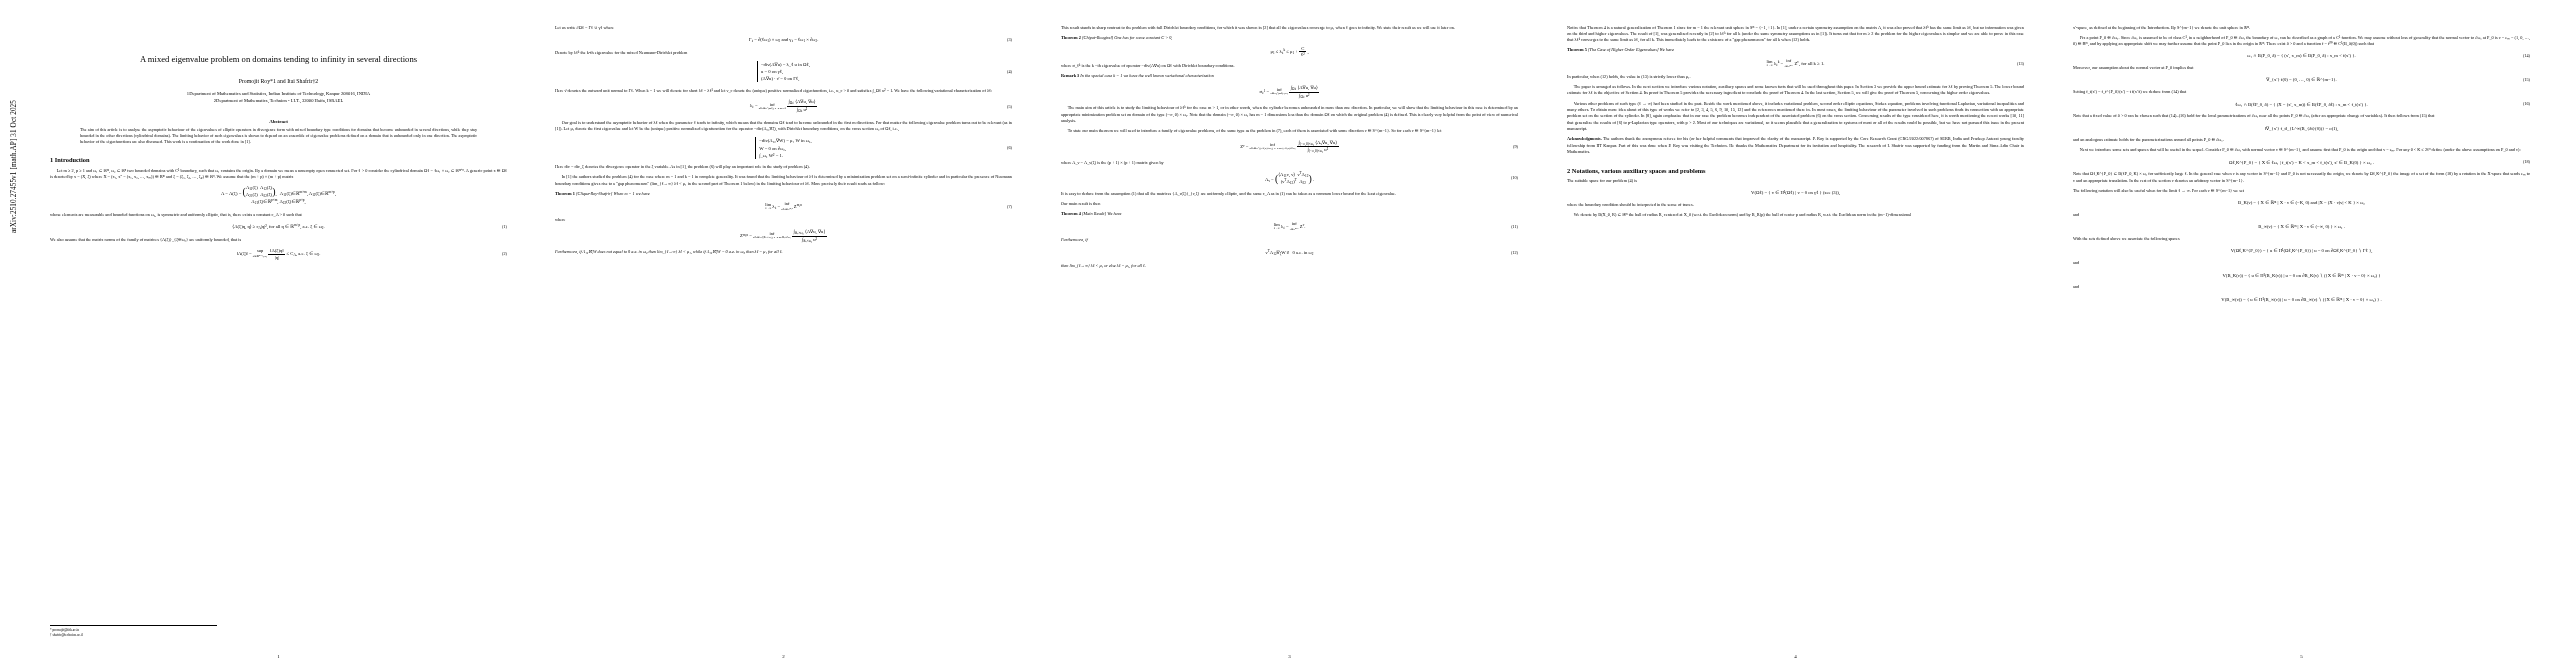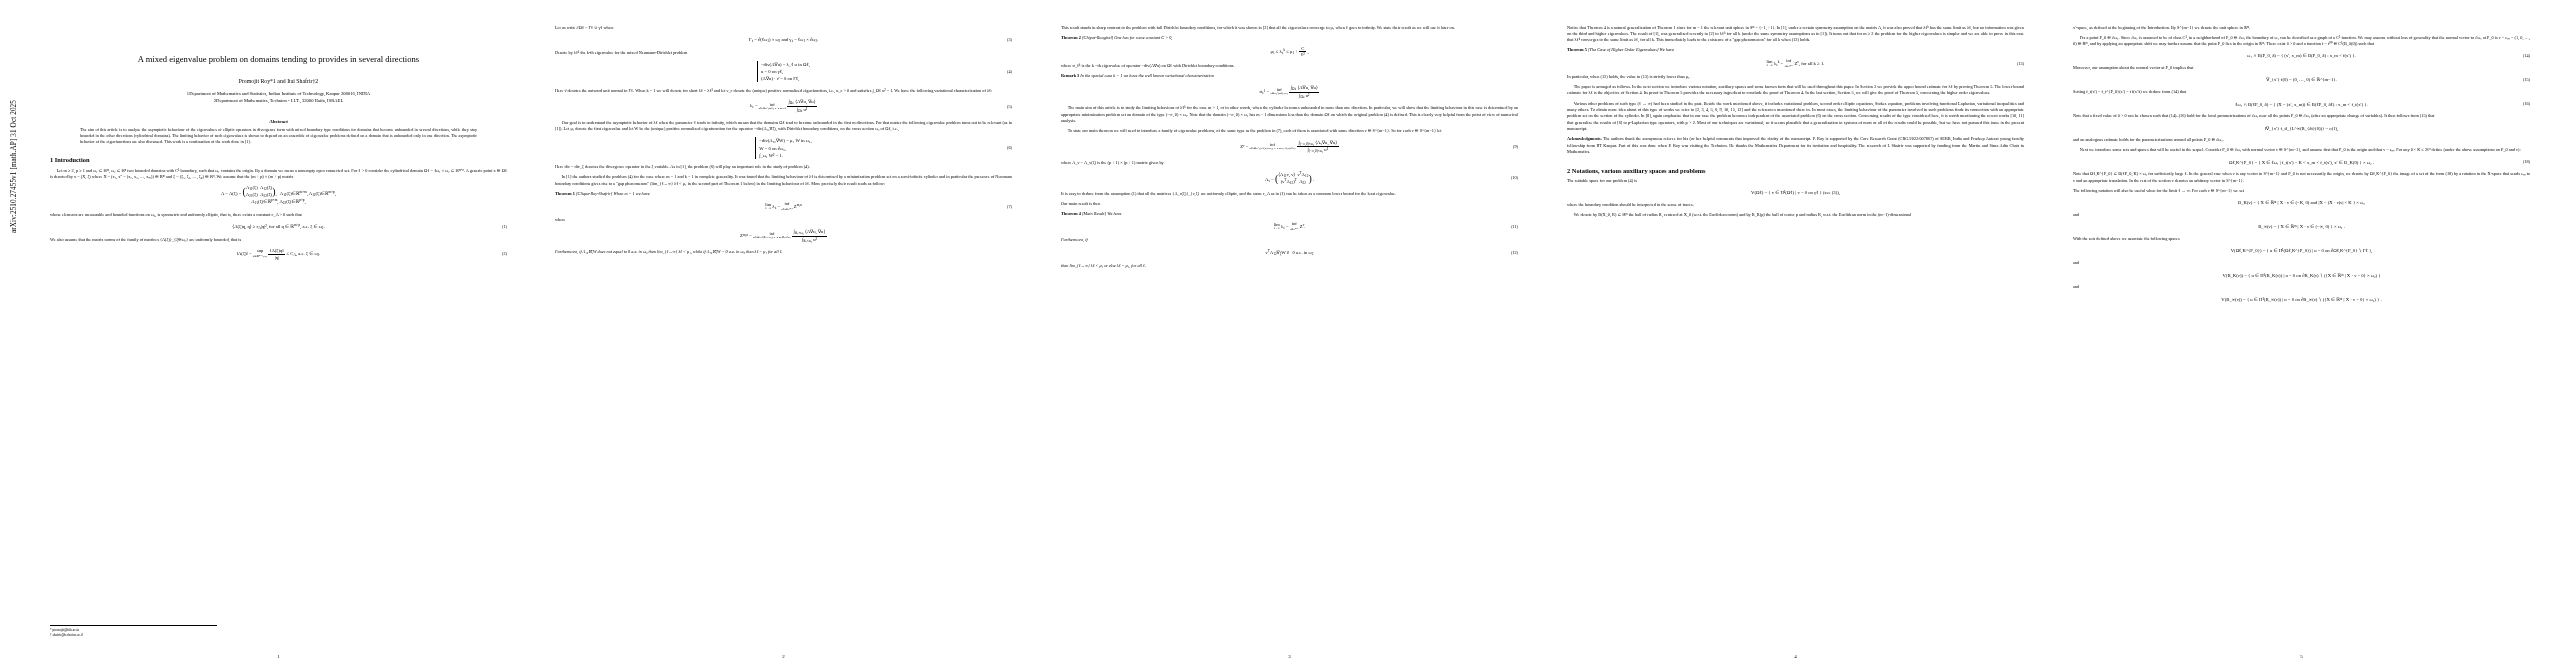--- a/index.html
+++ b/index.html
@@ -74,21 +74,21 @@
   .fn-line{text-indent:0;margin:0;font-size:3.4px;}
 </style>
 </head>
 <body>
 
 <div class="sheet">
 
   <div class="arxiv-stamp">arXiv:2510.27455v1  [math.AP]  31 Oct 2025</div>
 
   <div class="page p1">
-    <div class="title">A mixed eigenvalue problem on domains tending to provides in several directions</div>
+    <div class="title">A mixed eigenvalue problem on domains tending to infinity in several directions</div>
     <div class="authors">Promojit Roy*1 and Itai Shafrir†2</div>
     <div class="affil">1Department of Mathematics and Statistics, Indian Institute of Technology, Kanpur 208016, INDIA</div>
     <div class="affil">2Department of Mathematics, Technion - I.I.T., 32000 Haifa, ISRAEL</div>
 
     <div class="abs-head">Abstract</div>
     <div class="abs-body">The aim of this article is to analyse the asymptotic behaviour of the eigenvalues of elliptic operators in divergence form with mixed boundary type conditions for domains that become unbounded in several directions, while they stay bounded in the other directions (cylindrical domains). The limiting behavior of such eigenvalues is shown to depend on an ensemble of eigenvalue problems defined on a domain that is unbounded only in one direction. The asymptotic behavior of the eigenfunctions are also discussed. This work is a continuation of the work done in [1].</div>
 
     <h2 class="sec">1    Introduction</h2>
     <p>Let m ≥ 2, p ≥ 1 and ω₁ ⊂ ℝᵐ, ω₂ ⊂ ℝᵖ two bounded domains with C¹ boundary, such that ω₁ contains the origin. By a domain we mean a nonempty open connected set. For ℓ &gt; 0 consider the cylindrical domain Ωℓ = ℓω₁ × ω₂ ⊂ ℝᵐ⁺ᵖ. A generic point x ∈ Ωℓ is denoted by x = (X, ξ) where X = (x₁, x″ = (x₁, x₂, …, xₘ)) ∈ ℝᵐ and ξ = (ξ₁, ξ₂, …, ξₚ) ∈ ℝᵖ. We assume that the (m + p) × (m + p) matrix</p>
 

